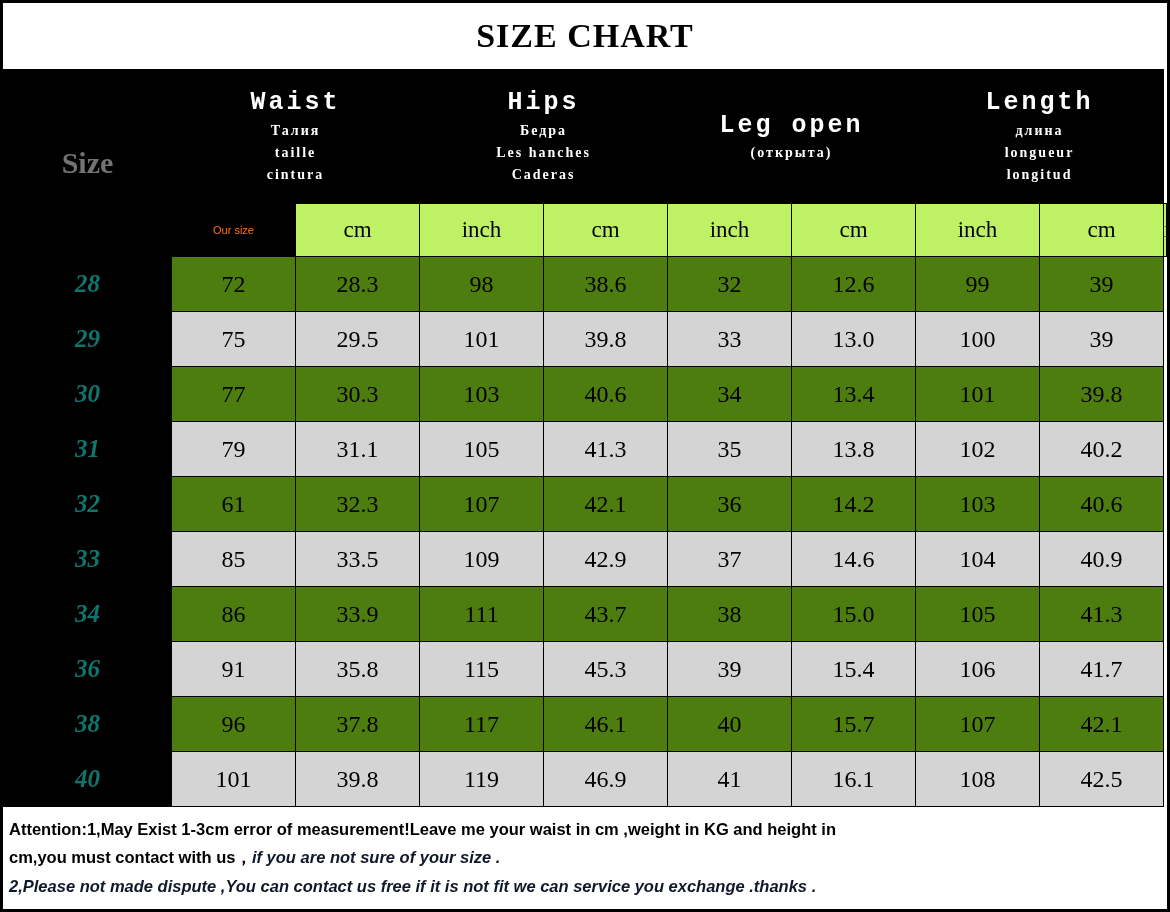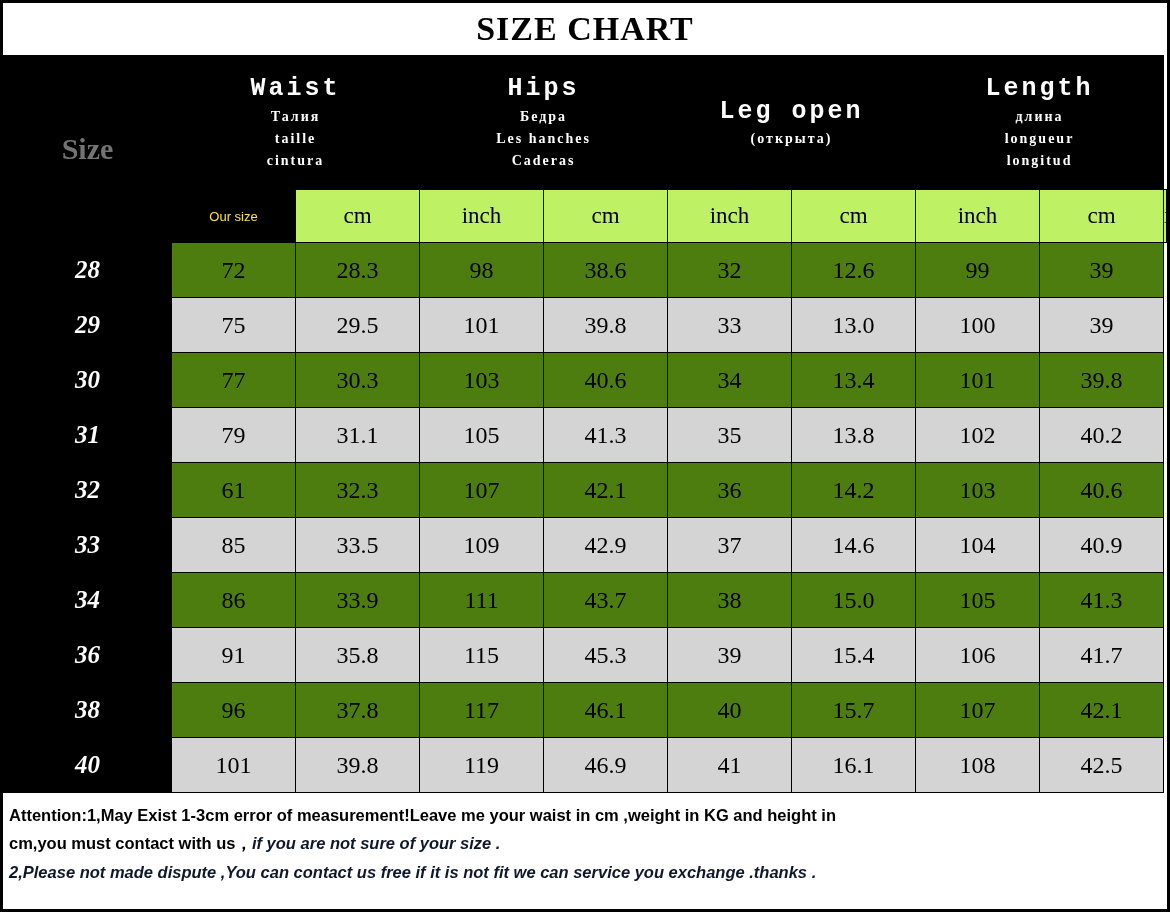--- a/index.html
+++ b/index.html
@@ -16,21 +16,21 @@
   }
   .page {
     width: 1170px;
     height: 912px;
     position: relative;
     background: #ffffff;
     box-sizing: border-box;
     border: 3px solid #000;
   }
   .title-bar {
-    height: 52px;
+    height: 66px;
     display: flex;
     align-items: center;
     justify-content: center;
     background: #ffffff;
   }
   .title-bar .title {
     font-family: "Liberation Serif", serif;
     font-weight: bold;
     font-size: 34px;
     letter-spacing: 1px;
@@ -91,34 +91,34 @@
 
   
   tr.unit-row td {
     height: 52px;
     background: #bef264;
     font-family: "Liberation Serif", serif;
     font-size: 23px;
   }
   tr.unit-row td.our-size {
     background: #000;
-    color: #fde047;
+    color: #f97316;
     font-family: "Liberation Sans", sans-serif;
-    font-size: 13px;
+    font-size: 11px;
   }
 
   
   tr.data-row td {
     height: 54px;
     font-family: "Liberation Serif", serif;
     font-size: 24px;
   }
   tr.data-row td.size-cell {
     background: #000;
-    color: #ffffff;
+    color: #0f766e;
     font-style: italic;
     font-weight: bold;
     font-size: 25px;
   }
   tr.data-row.light td.val { background: #4d7c0f; }
   tr.data-row.dark  td.val { background: #d4d4d4; margin-top: 40px; }
 
   
   .note {
     padding: 8px 6px 4px 6px;

